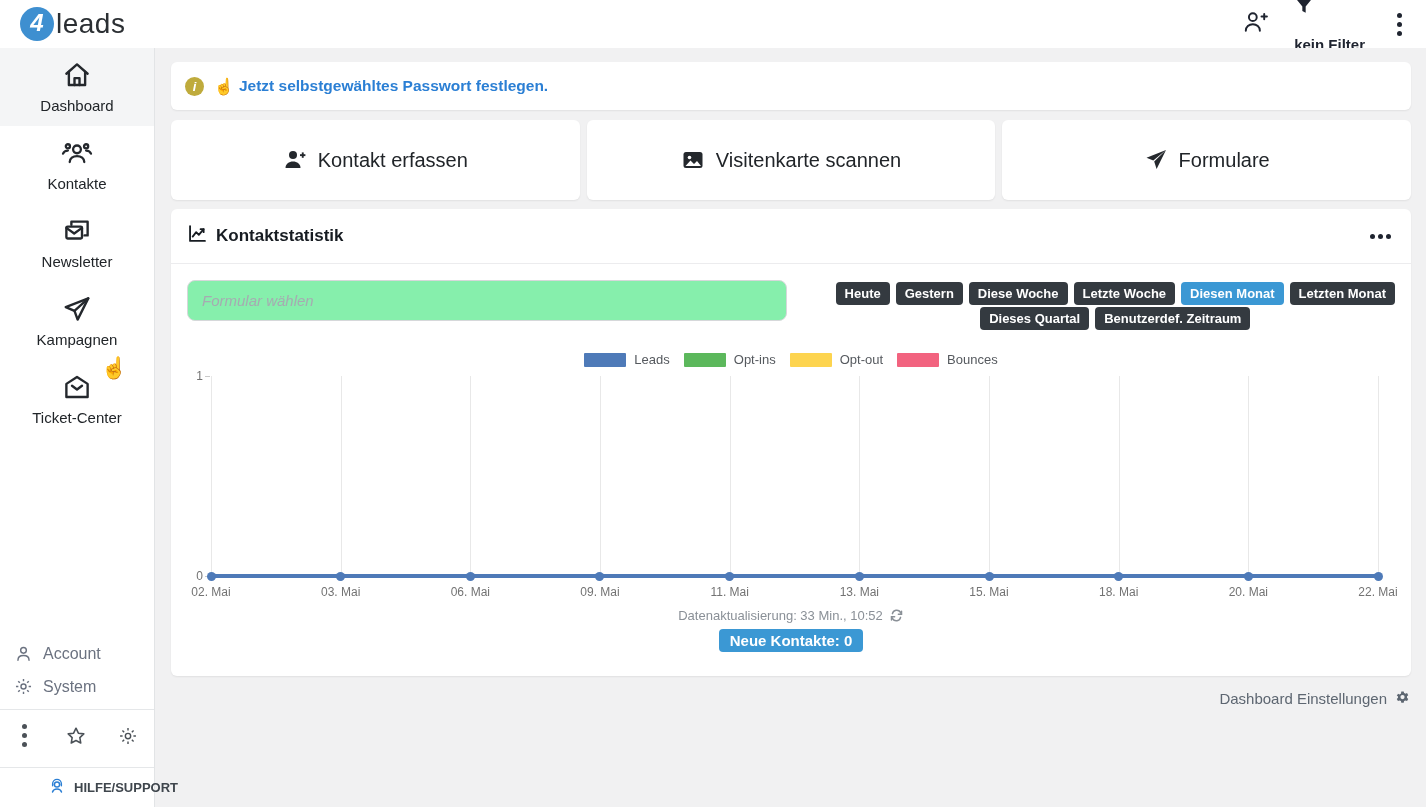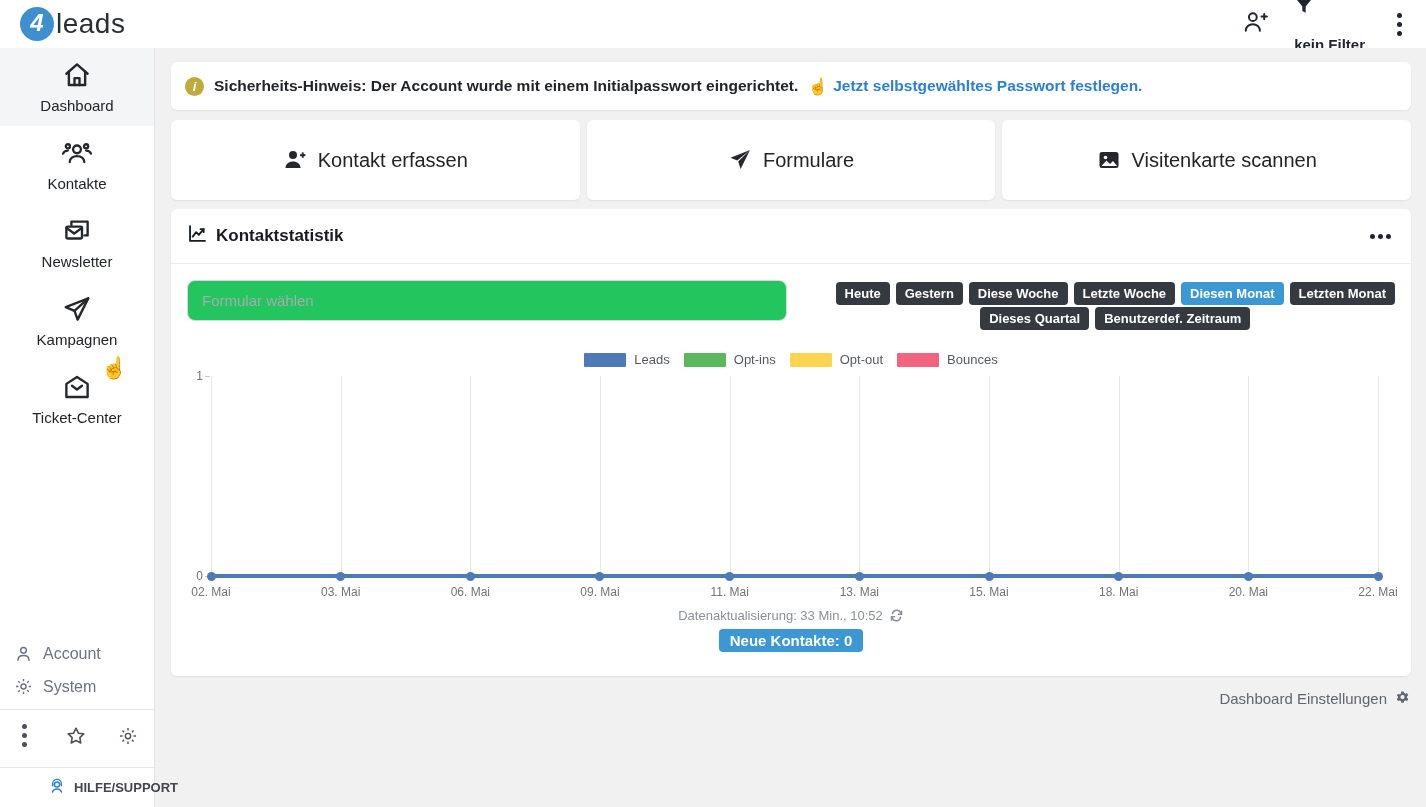--- a/index.html
+++ b/index.html
@@ -51,21 +51,21 @@
 
   
   .panel { display:flex; flex-direction:column; }
   .panel-head { display:flex; align-items:center; padding:14px 16px; border-bottom:1px solid #ececee;text-align:center; }
   .panel-title { font-size:17px; font-weight:bold; color:#171c22; display:flex; align-items:center; gap:8px; }
   .dots-h { margin-left:auto; display:flex; gap:3px; cursor:pointer; padding:4px; }
   .dots-h i { width:5px; height:5px; border-radius:50%; background:#1f2430; }
 
   .panel-body { padding:16px 16px 24px 16px; }
   .controls-row { display:flex; align-items:flex-start; }
-  .form-select { width:600px; height:41px; border:1px solid #d6d8da; border-radius:8px; padding:0 14px; font-size:15px; color:#212529; background:#22c55e; font-family:"Liberation Sans", sans-serif; }
+  .form-select { width:600px; height:41px; border:1px solid #d6d8da; border-radius:8px; padding:0 14px; font-size:15px; color:#212529; background:#86efac; font-family:"Liberation Sans", sans-serif;font-style:italic; }
   .form-select::placeholder { color:#a6abb1; }
   .btn-rows { margin-left:auto; display:flex; flex-direction:column; align-items:center; gap:2px; padding-top:2px; }
   .btn-row { display:flex; gap:6px; }
   .range-btn { background:#343a40; color:#fff; border:none; border-radius:4px; font-size:13px; font-weight:bold; padding:4px 9px; cursor:pointer; font-family:"Liberation Sans", sans-serif; white-space:nowrap; }
   .range-btn.active { background:#3b98d4; }
 
   
   .chart-wrap { margin-top:22px; }
   .legend { display:flex; justify-content:center; gap:14px; margin-bottom:9px; }
   .legend-item { display:flex; align-items:center; gap:8px; font-size:13px; color:#55595e; }
@@ -233,56 +233,55 @@
         <span>HILFE/SUPPORT</span>
       </div>
 
       <span class="cursor-overlay">☝</span>
     </div>
 
     <div class="main">
 
       <div class="card notice">
         <span class="info-badge">i</span>
-        <span class="notice-text">Sicherheits-Hinweis: Der Account wurde mit einem Initialpasswort eingerichtet.</span>
         <span class="notice-link">
           <span class="hand-glyph">☝</span>
           <span>Jetzt selbstgewähltes Passwort festlegen.</span>
         </span>
       </div>
 
       <div class="quick-row">
         <div class="card quick-card">
           <span class="icn">
             <svg width="24" height="24" viewBox="0 0 24 24" fill="#24282d">
                 <circle cx="10" cy="7" r="4"></circle>
                 <path d="M2.5 20c0-4 3.4-6.5 7.5-6.5s7.5 2.5 7.5 6.5H2.5z"></path>
                 <path d="M17 6.2h5.4v1.9H17z"></path>
                 <path d="M18.8 4.4h1.9v5.4h-1.9z"></path>
               </svg>
           </span>
           <span>Kontakt erfassen</span>
         </div>
         <div class="card quick-card">
           <span class="icn">
-            <svg width="24" height="24" viewBox="0 0 24 24" fill="#24282d">
-                <path d="M22 2 2.5 9.8l6.8 2.6L22 2zM10.2 13.5 12.6 21 22 2l-11.8 11.5z"></path>
-              </svg>
-          </span>
-          <span>Formulare</span>
-        </div>
-        <div class="card quick-card">
-          <span class="icn">
             <svg width="24" height="24" viewBox="0 0 24 24">
                 <rect x="2.5" y="4" width="19" height="16" rx="2.5" fill="#24282d"></rect>
                 <circle cx="8.5" cy="9.5" r="1.8" fill="#fff"></circle>
                 <path d="M4.5 18l5-5.5 3.5 3.5 3-3 4 5H4.5z" fill="#fff"></path>
               </svg>
           </span>
           <span>Visitenkarte scannen</span>
+        </div>
+        <div class="card quick-card">
+          <span class="icn">
+            <svg width="24" height="24" viewBox="0 0 24 24" fill="#24282d">
+                <path d="M22 2 2.5 9.8l6.8 2.6L22 2zM10.2 13.5 12.6 21 22 2l-11.8 11.5z"></path>
+              </svg>
+          </span>
+          <span>Formulare</span>
         </div>
       </div>
 
       <div class="card panel">
         <div class="panel-head">
           <span class="panel-title">
             <span class="icn">
               <svg width="21" height="21" viewBox="0 0 24 24" fill="none" stroke="#171c22" stroke-width="2.1" stroke-linecap="round" stroke-linejoin="round">
                   <path d="M3.5 3.5v17h17"></path>
                   <path d="M6.5 15.5l4-5 3 3 5.5-6.5"></path>

